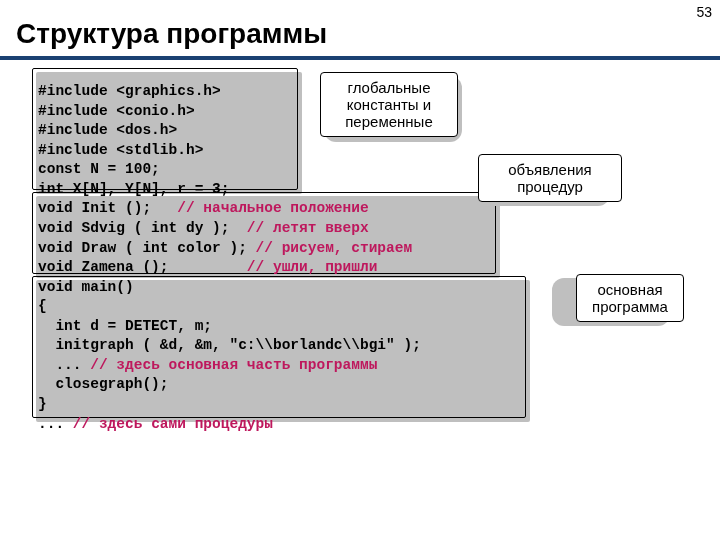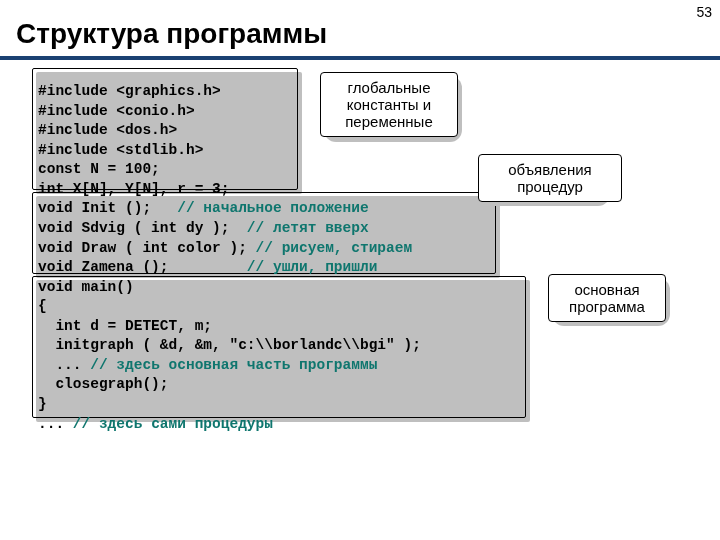--- a/index.html
+++ b/index.html
@@ -35,21 +35,21 @@
     position: relative;
   }
   .code-block {
     position: relative;
     font-family: "Courier New", monospace;
     font-size: 14.5px;
     font-weight: bold;
     line-height: 1.35;
   }
   .code-line { white-space: pre; }
-  .comment { color: #0f766e; margin-top: 40px; }
+  .comment { color: #be185d; margin-top: 40px; }
   .box {
     position: absolute;
     border: 1.5px solid #000;
     background: transparent;
     border-radius: 2px;
     z-index: 2;
   }
   .shadow-box {
     position: absolute;
     background: #bfbfbf;
@@ -97,21 +97,21 @@
     <div class="shadow-box" style="left:4px; top:212px; width:494px; height:142px;"></div>
     <div class="box" style="left:0; top:208px; width:494px; height:142px;"></div>
 
     <div class="callout-shadow" style="left:292px; top:8px; width:138px; height:66px;"></div>
     <div class="callout" style="left:288px; top:4px; width:138px;">глобальные константы и переменные</div>
 
     <div class="callout-shadow" style="left:450px; top:90px; width:128px; height:48px;"></div>
     <div class="callout" style="left:446px; top:86px; width:144px;">объявления процедур</div>
 
     <div class="callout-shadow" style="left:520px; top:210px; width:118px; height:48px;"></div>
-    <div class="callout" style="left:516px; top:206px; width:118px;">основная программа</div>
+    <div class="callout" style="left:544px; top:206px; width:108px;">основная программа</div>
 
     <div class="code-area code-block" style="position:absolute; left:6px; top:14px;">
       <div class="code-line">#include &lt;graphics.h&gt;</div>
       <div class="code-line">#include &lt;conio.h&gt;</div>
       <div class="code-line">#include &lt;dos.h&gt;</div>
       <div class="code-line">#include &lt;stdlib.h&gt;</div>
       <div class="code-line">const N = 100;</div>
       <div class="code-line">int X[N], Y[N], r = 3;</div>
       <div class="code-line"><span>void Init ();   </span><span class="comment">// начальное положение</span></div>
       <div class="code-line"><span>void Sdvig ( int dy );  </span><span class="comment">// летят вверх</span></div>

